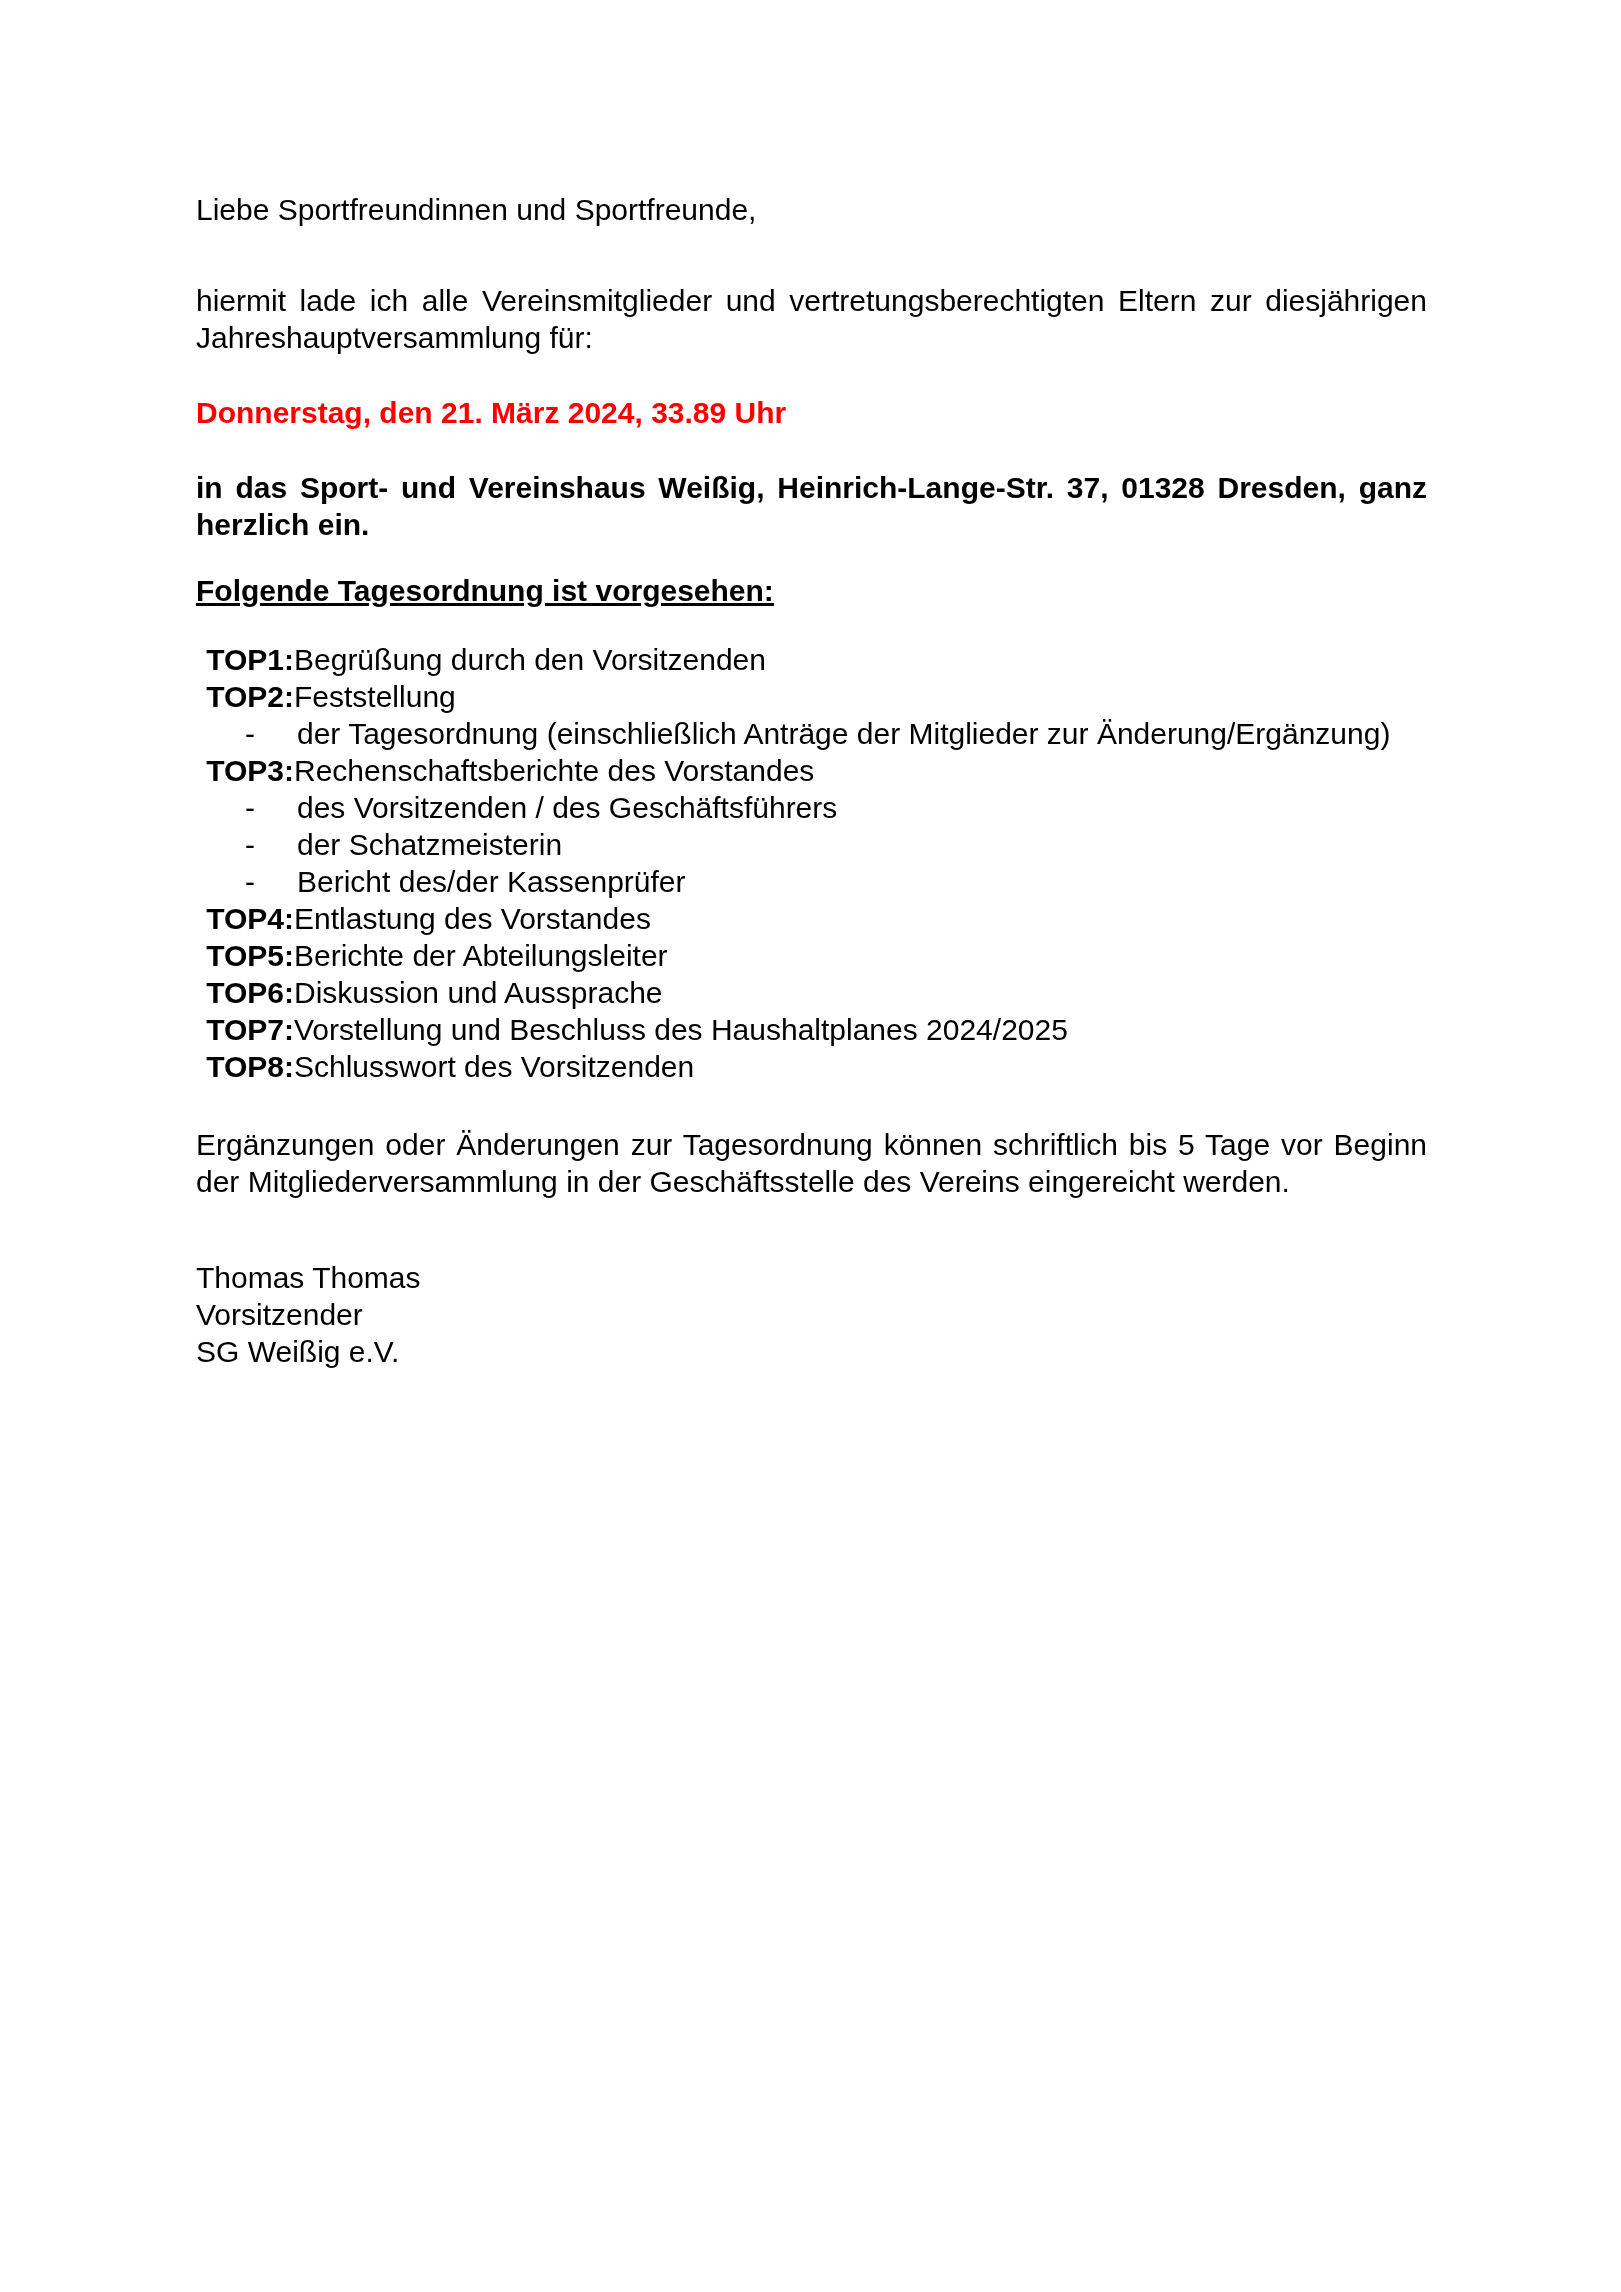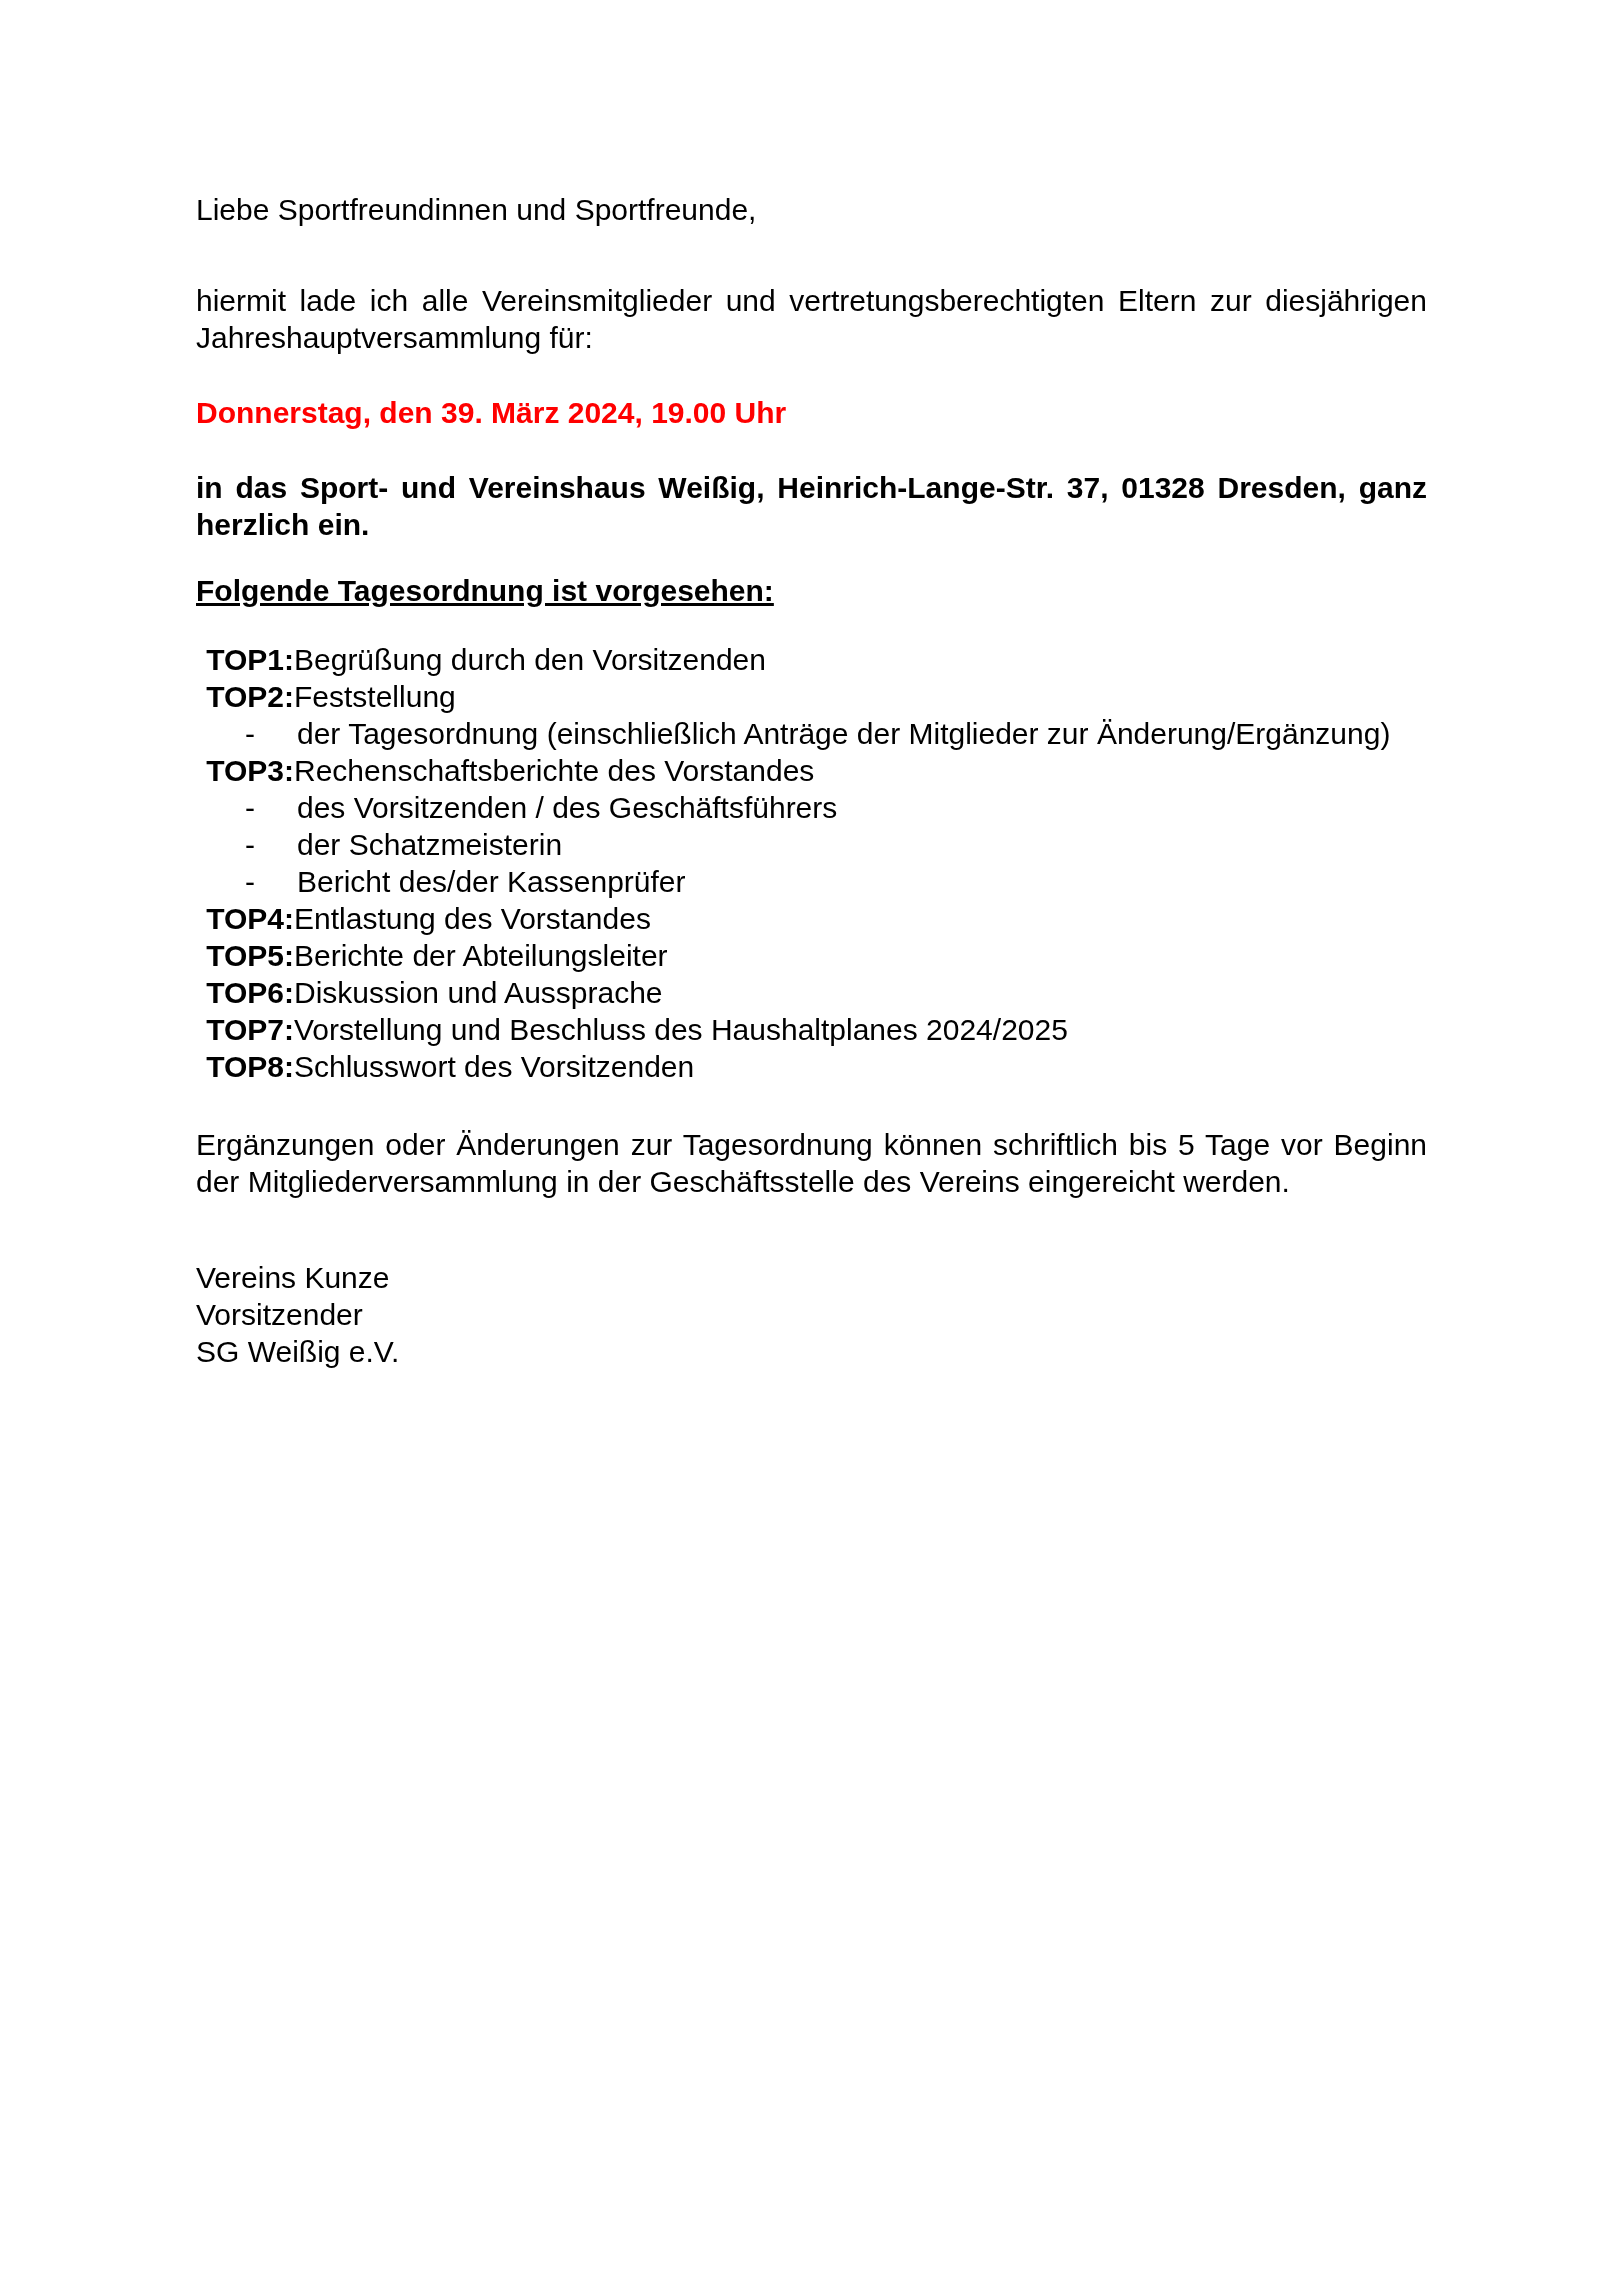--- a/index.html
+++ b/index.html
@@ -33,21 +33,21 @@
 </style>
 </head>
 <body>
 
 <div class="page" style="background: rgb(255, 255, 255); color: rgb(0, 0, 0); padding-left: 36px;">
 
   <p class="block" style="top:191px">Liebe Sportfreundinnen und Sportfreunde,</p>
 
   <p class="block justify" style="top:282px">hiermit lade ich alle Vereinsmitglieder und vertretungsberechtigten Eltern zur diesjährigen Jahreshauptversammlung für:</p>
 
-  <p class="block date-line" style="top: 394px; color: rgb(255, 0, 0);">Donnerstag, den 39. März 2024, 19.00 Uhr</p>
+  <p class="block date-line" style="top: 394px; color: rgb(255, 0, 0);">Donnerstag, den 21. März 2024, 33.89 Uhr</p>
 
   <p class="block justify bold" style="top:469px">in das Sport- und Vereinshaus Weißig, Heinrich-Lange-Str. 37, 01328 Dresden, ganz herzlich ein.</p>
 
   <p class="block agenda-heading" style="top:572px">Folgende Tagesordnung ist vorgesehen:</p>
 
   <div class="block agenda" style="top:641px" id="agenda">
       <div class="agenda-row"><span class="agenda-label">TOP1:</span><span>Begrüßung durch den Vorsitzenden</span></div>
       <div class="agenda-row"><span class="agenda-label">TOP2:</span><span>Feststellung</span></div>
       <div class="agenda-sub"><span class="agenda-dash">-</span><span>der Tagesordnung (einschließlich Anträge der Mitglieder zur Änderung/Ergänzung)</span></div>
       <div class="agenda-row"><span class="agenda-label">TOP3:</span><span>Rechenschaftsberichte des Vorstandes</span></div>
@@ -57,19 +57,19 @@
       <div class="agenda-row"><span class="agenda-label">TOP4:</span><span>Entlastung des Vorstandes</span></div>
       <div class="agenda-row"><span class="agenda-label">TOP5:</span><span>Berichte der Abteilungsleiter</span></div>
       <div class="agenda-row"><span class="agenda-label">TOP6:</span><span>Diskussion und Aussprache</span></div>
       <div class="agenda-row"><span class="agenda-label">TOP7:</span><span>Vorstellung und Beschluss des Haushaltplanes 2024/2025</span></div>
       <div class="agenda-row"><span class="agenda-label">TOP8:</span><span>Schlusswort des Vorsitzenden</span></div>
     </div>
 
   <p class="block justify" style="top:1126px">Ergänzungen oder Änderungen zur Tagesordnung können schriftlich bis 5 Tage vor Beginn der Mitgliederversammlung in der Geschäftsstelle des Vereins eingereicht werden.</p>
 
   <div class="block signature" style="top:1259px">
-    <p>Vereins Kunze</p>
+    <p>Thomas Thomas</p>
     <p>Vorsitzender</p>
     <p>SG Weißig e.V.</p>
   </div>
 
 </div>
 
 
 </body></html>

